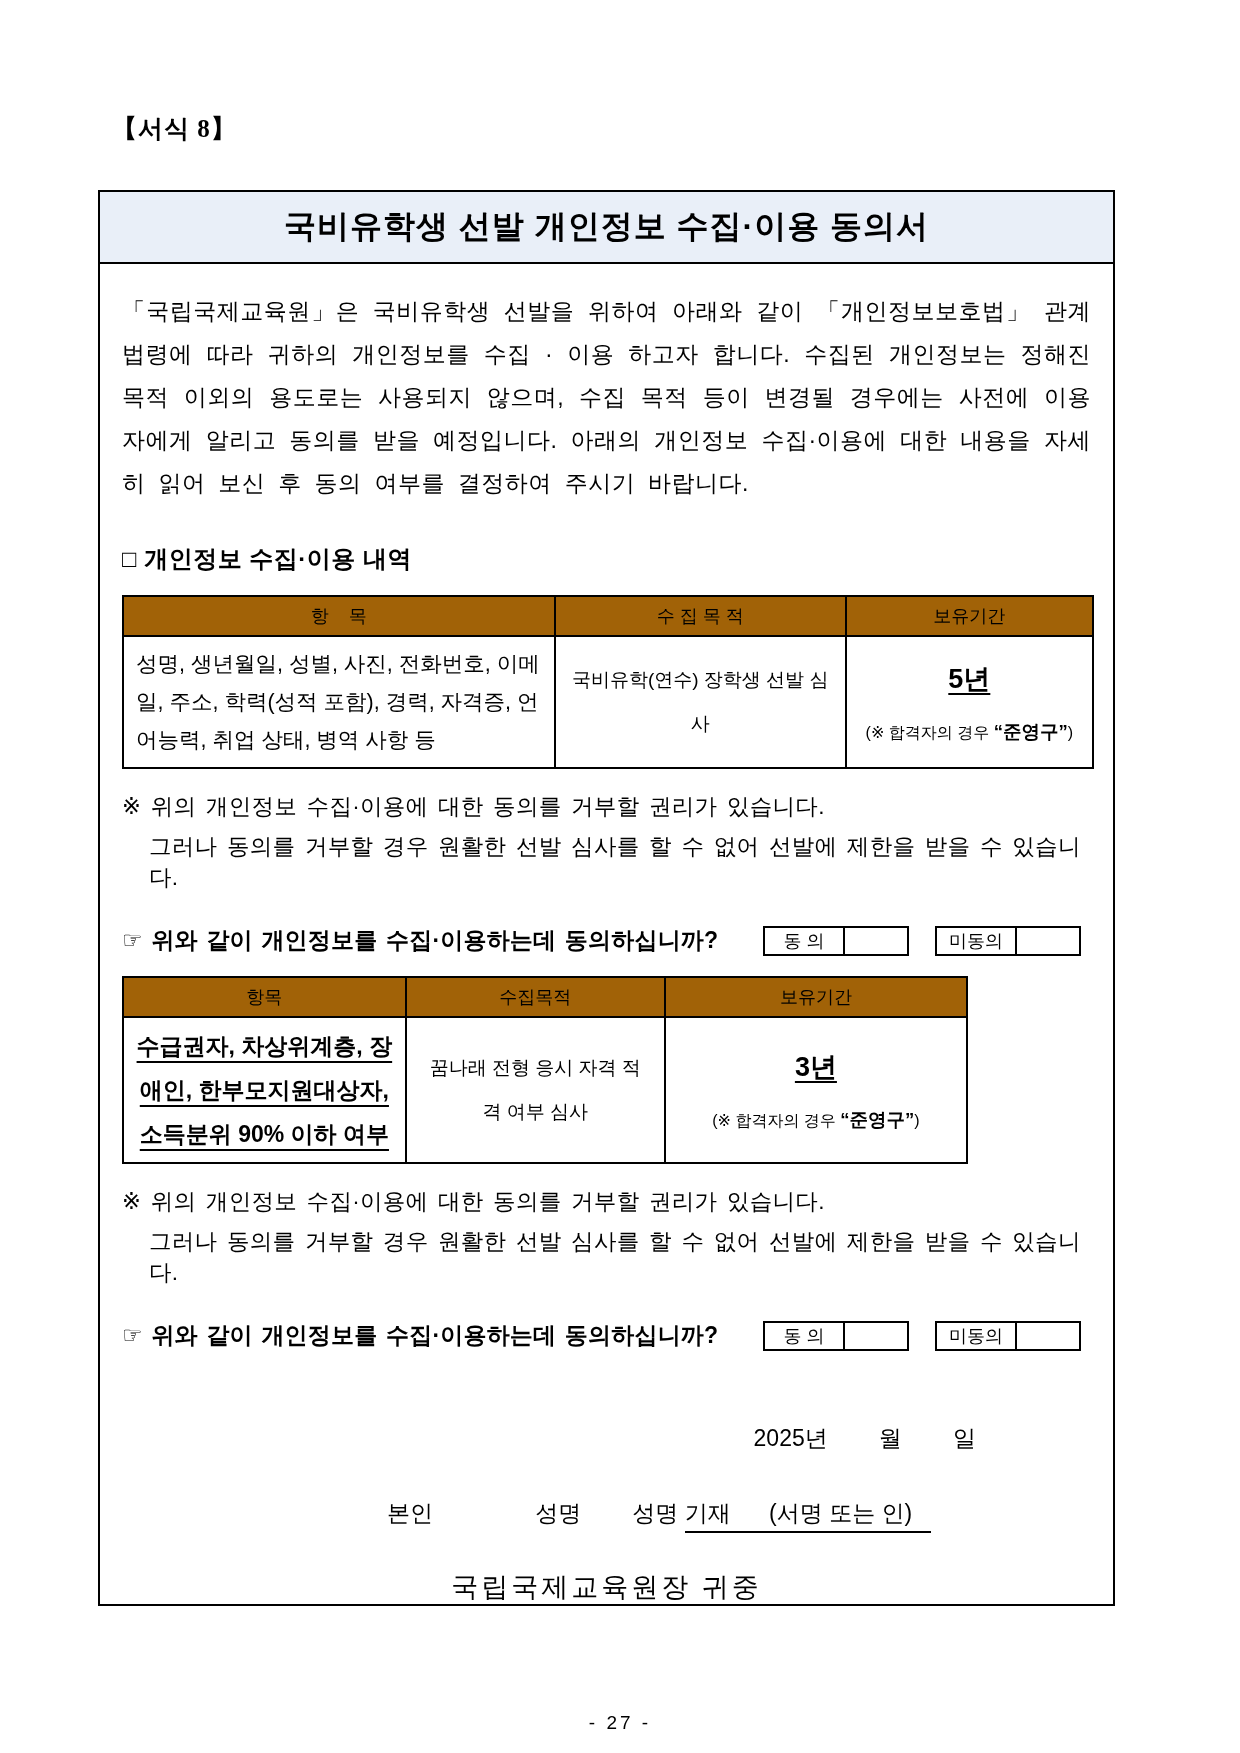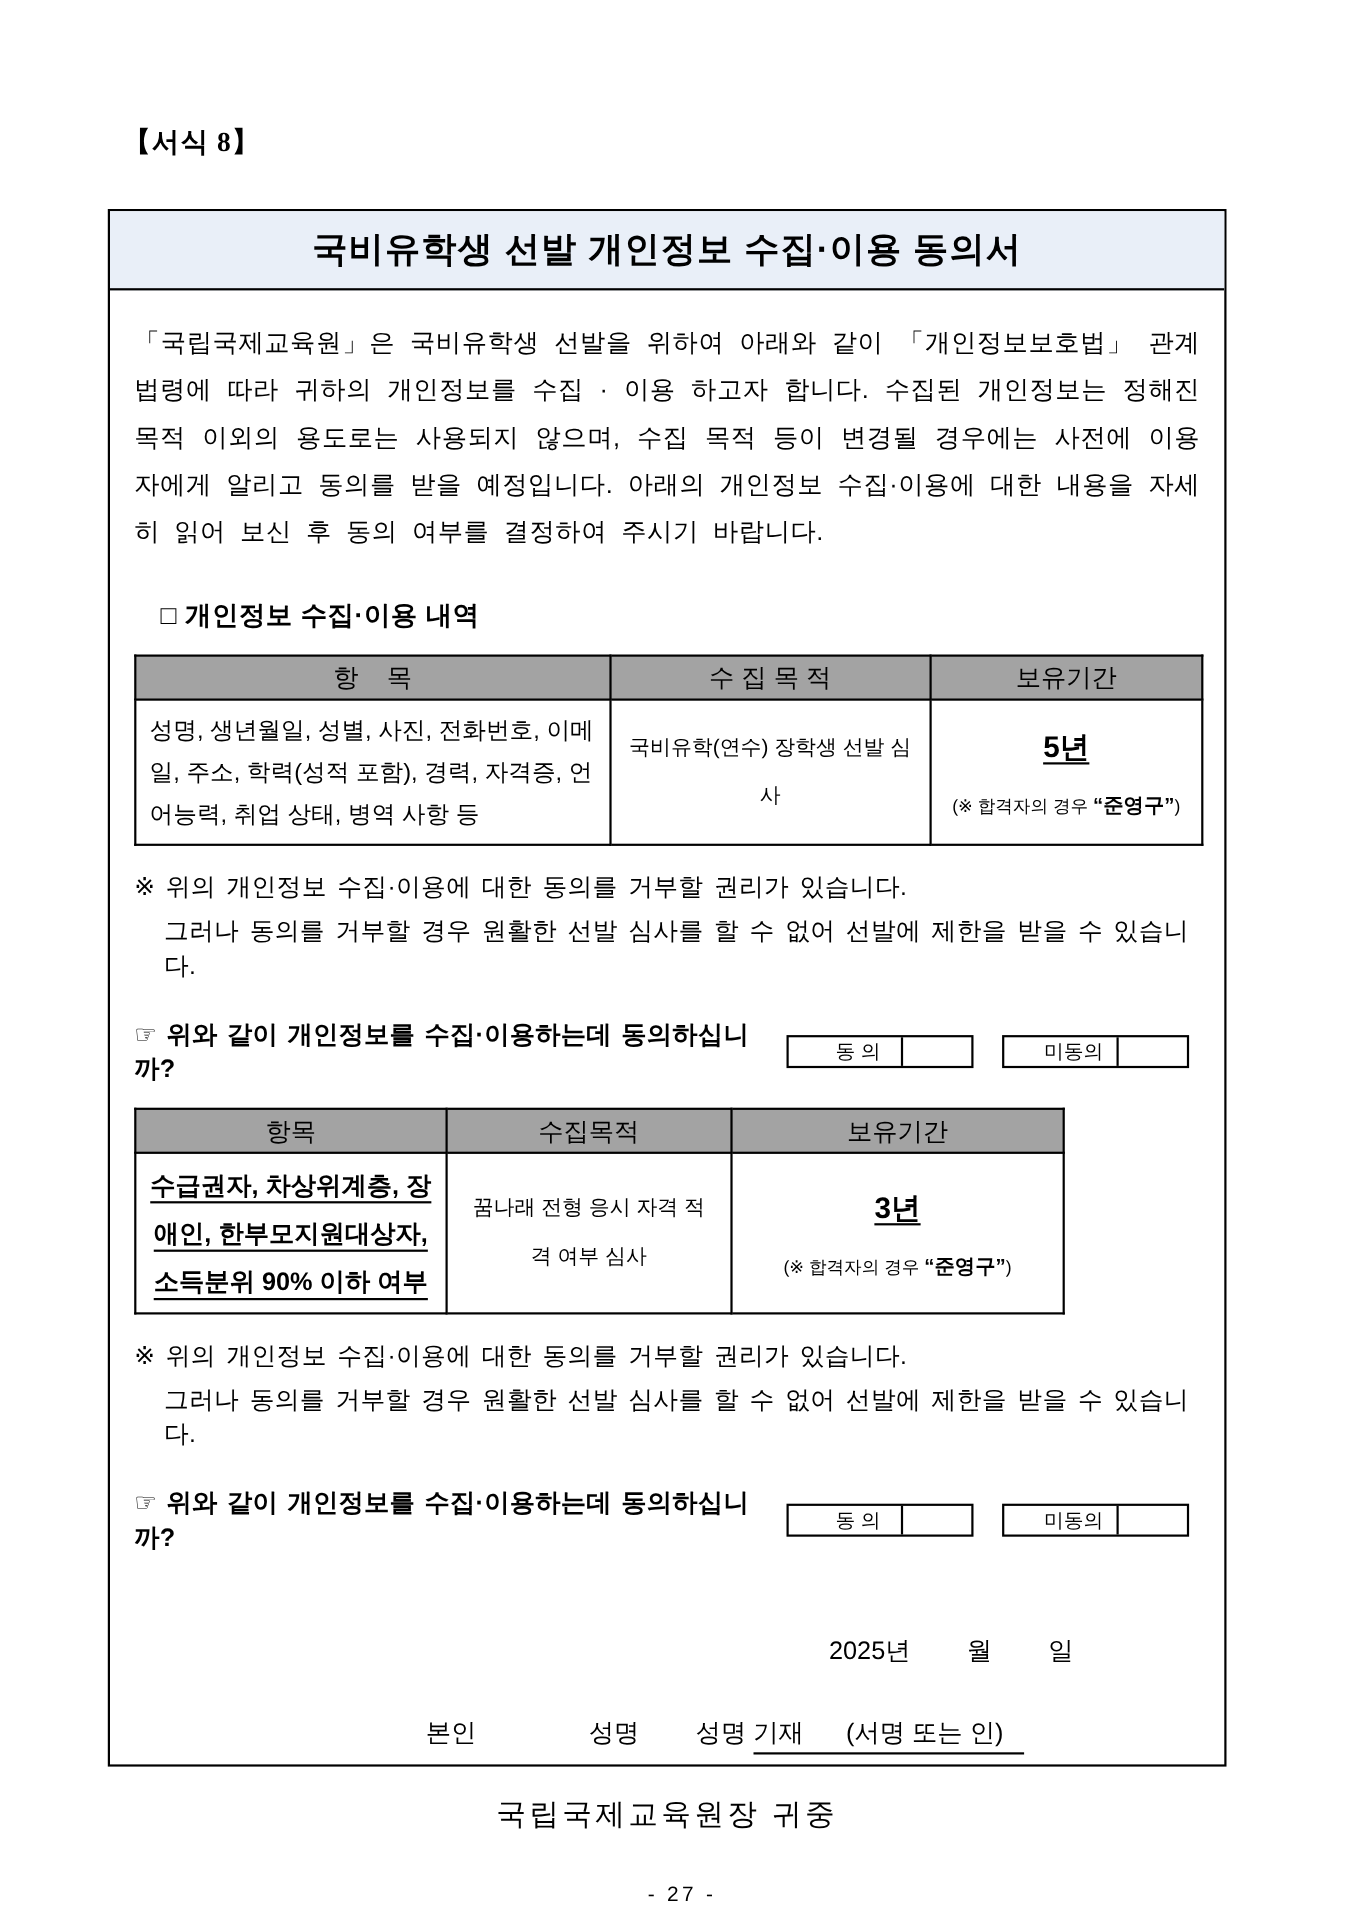--- a/index.html
+++ b/index.html
@@ -51,40 +51,39 @@
     line-height: 43px;
     text-align: justify;
     word-spacing: 6px;
     letter-spacing: 0.5px;
   }
 
   .sec-heading {
     font-size: 24px;
     font-weight: bold;
     letter-spacing: 0.5px;
-    margin-left: 24px;
   }
   .sec-heading.first { margin-top: 38px; }
   .sec-heading.second { margin-top: 54px; }
   .sec-heading .u-part {
     text-decoration: underline;
     text-decoration-thickness: 2px;
     text-underline-offset: 6px;
   }
 
   table.tbl {
     border-collapse: collapse;
     margin-top: 20px;
     table-layout: fixed;
   }
   table.tbl th, table.tbl td { border: 2px solid #000; }
   table.tbl th {
-    background: #a3a3a3;
+    background: #a16207;
     height: 40px;
-    font-size: 23px;
+    font-size: 18px;
     font-weight: normal;
     text-align: center;
   }
   table.tbl1 { width: 972px; }
   table.tbl1 col.c1 { width: 44.5%; }
   table.tbl1 col.c2 { width: 30%; }
   table.tbl1 col.c3 { width: 25.5%; }
   table.tbl2 { width: 846px; }
   table.tbl2 col.c1 { width: 33.5%; }
   table.tbl2 col.c2 { width: 30.7%; }
@@ -147,21 +146,20 @@
     margin-right: 10px;
   }
   .choice { display: flex; border: 2px solid #000; height: 30px; }
   .choice-label {
     width: 80px;
     display: flex;
     align-items: center;
     justify-content: center;
     font-size: 18px;
     border-right: 2px solid #000;
-    margin-left: 24px;
   }
   .choice-blank { width: 62px; }
 
   .date-line {
     margin-top: 72px;
     text-align: right;
     padding-right: 115px;
     font-size: 23px;
   }
 

